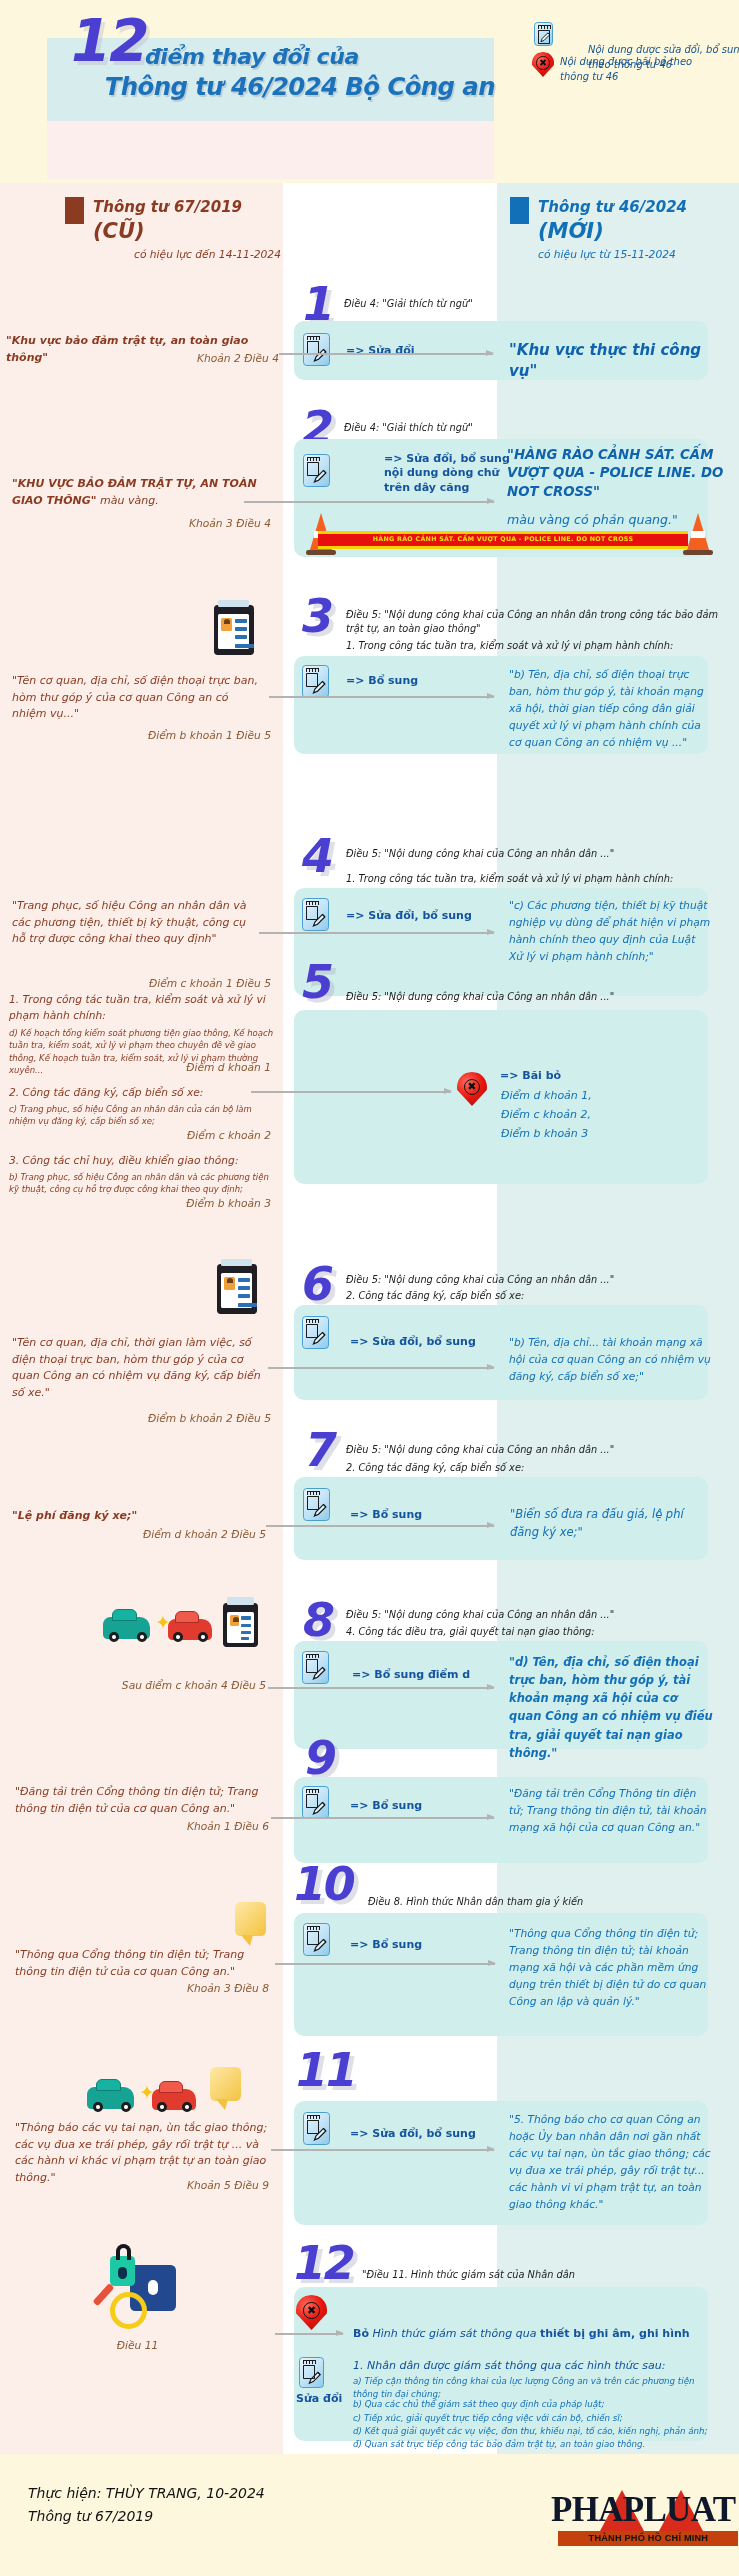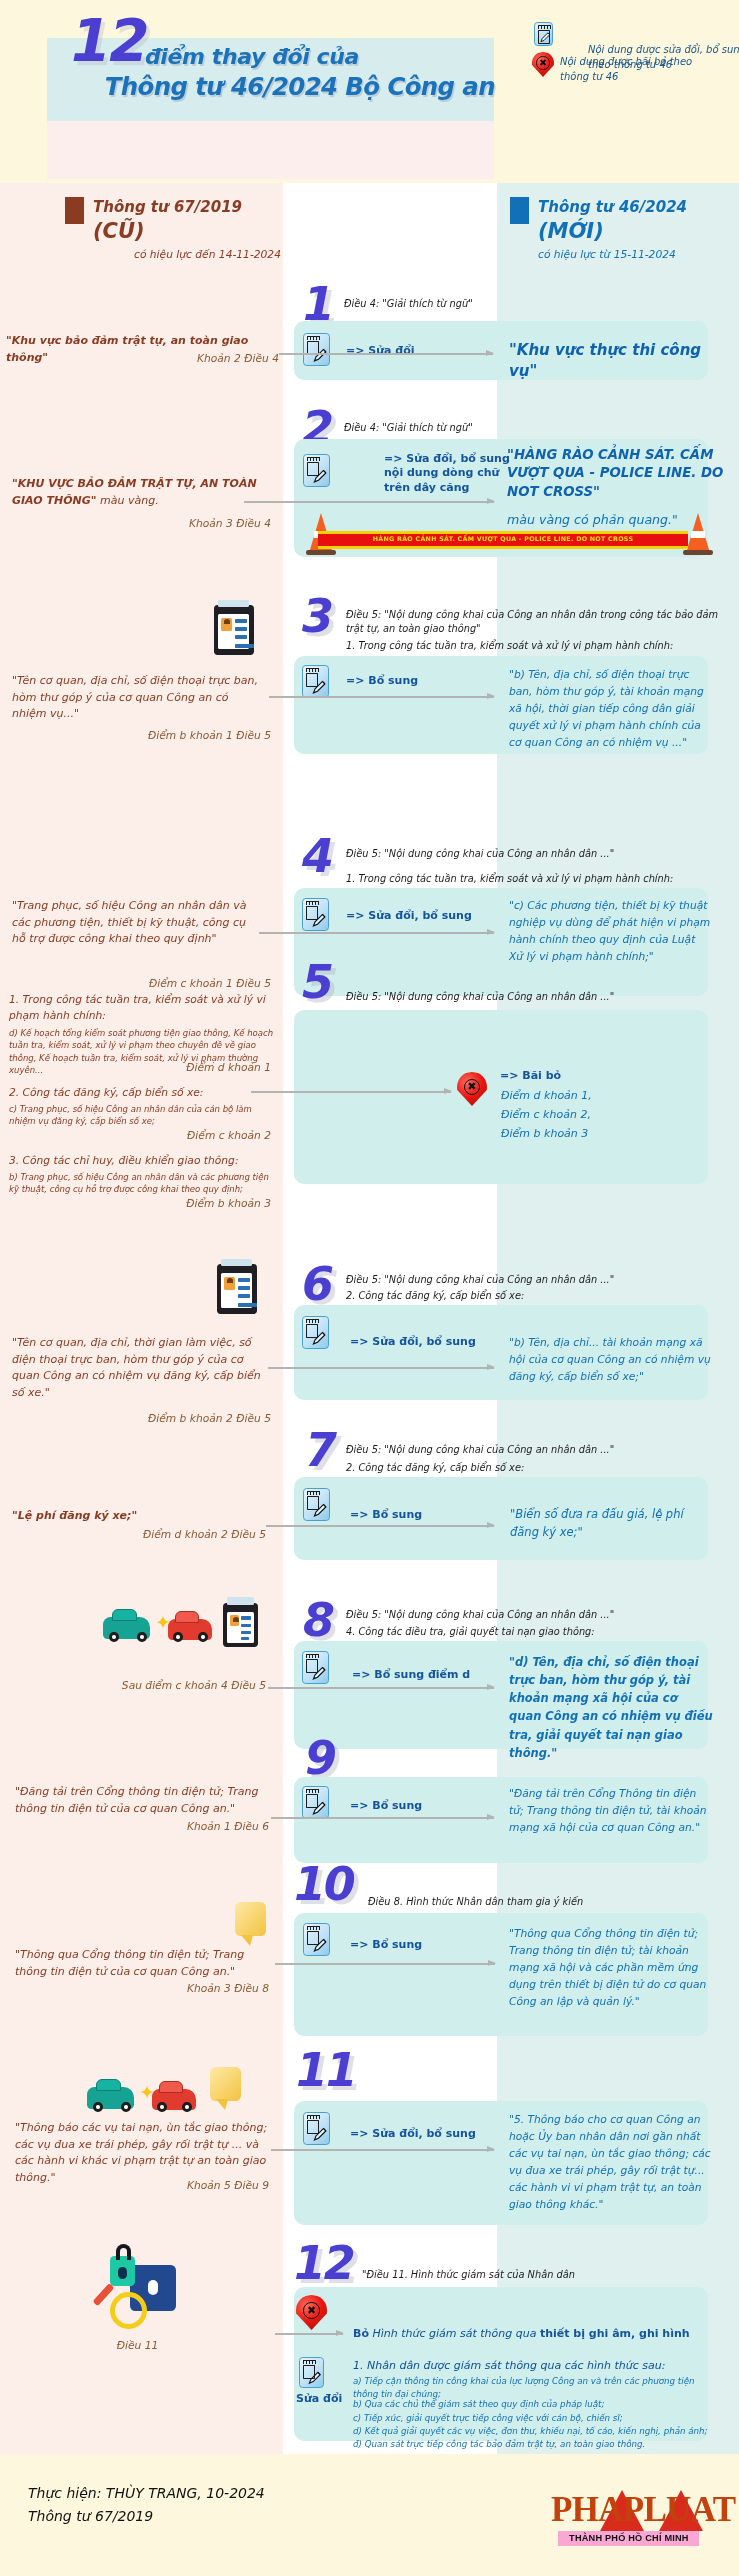--- a/index.html
+++ b/index.html
@@ -127,26 +127,26 @@
     position:absolute; color:#0f62ad; font-size:15px; font-weight:bold; font-style:italic;
     line-height:1.38;
   }
 
   
   #footer { position:absolute; left:0; top:2455px; width:739px; height:121px; background:#fdf8dd; }
   .foot-txt { position:absolute; left:28px; top:27px; font-size:14px; font-style:italic; color:#111; line-height:1.62; }
   .logo { position:absolute; left:551px; top:33px; width:170px; height:61px; }
   .logo-word {
     position:absolute; left:0; top:0; width:170px; height:43px;
-    font-size:35px; font-weight:bold; letter-spacing:-0.7px; color:#c2410c; line-height:43px;
+    font-size:35px; font-weight:bold; letter-spacing:-0.7px; color:#0f172a; line-height:43px;
     font-family:"Liberation Serif", serif;
   }
   .logo-sub {
-    position:absolute; left:7.4px; top:43px; width:141px; height:15px;
-    background:#f9a8d4; color:#111; font-size:9.2px; font-weight:bold;
+    position:absolute; left:7.4px; top:43px; width:180px; height:15px;
+    background:#c2410c; color:#111; font-size:9.2px; font-weight:bold;
     text-align:center; line-height:15px; letter-spacing:0.2px;
     font-family:"Liberation Sans", sans-serif;
   }
   .logo-tri { position:absolute; top:1.5px; width:0; height:0;
     border-left:22px solid transparent; border-right:22px solid transparent;
     border-bottom:41px solid #d92b1c; }
 
   
   .colhd-sq { position:absolute; width:19px; height:27px; }
   .colhd-t1 { position:absolute; font-size:15px; font-weight:bold; font-style:italic; }

